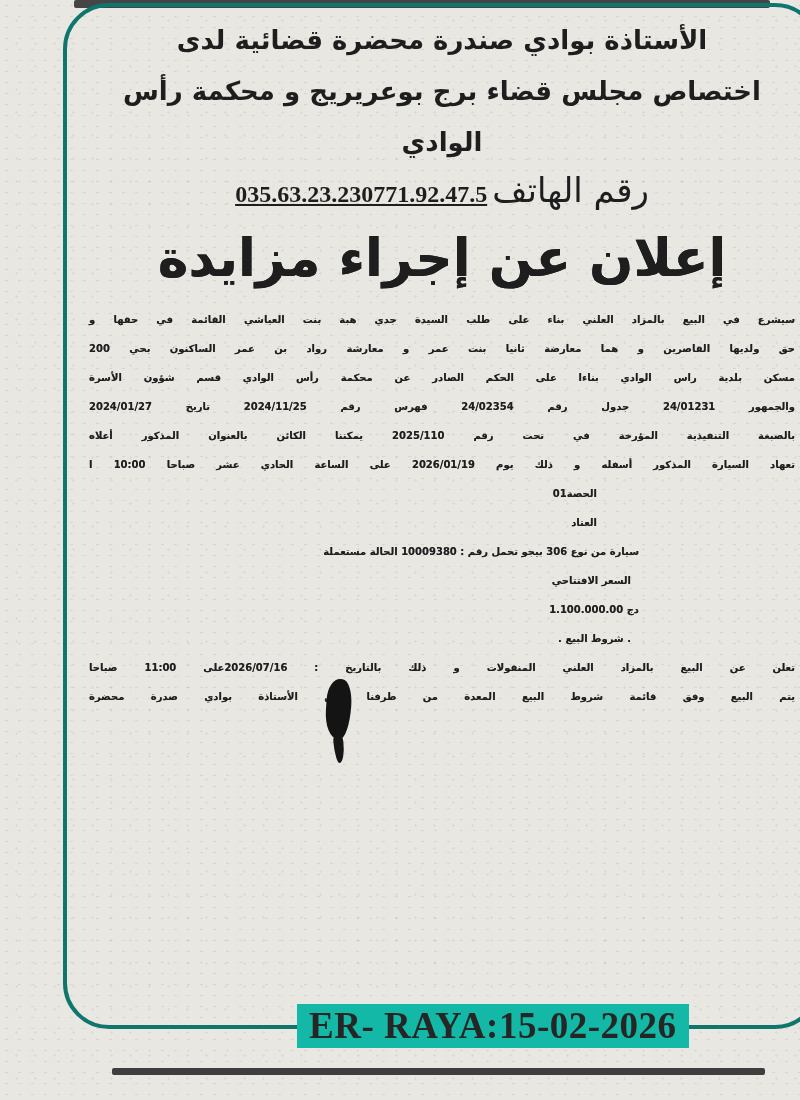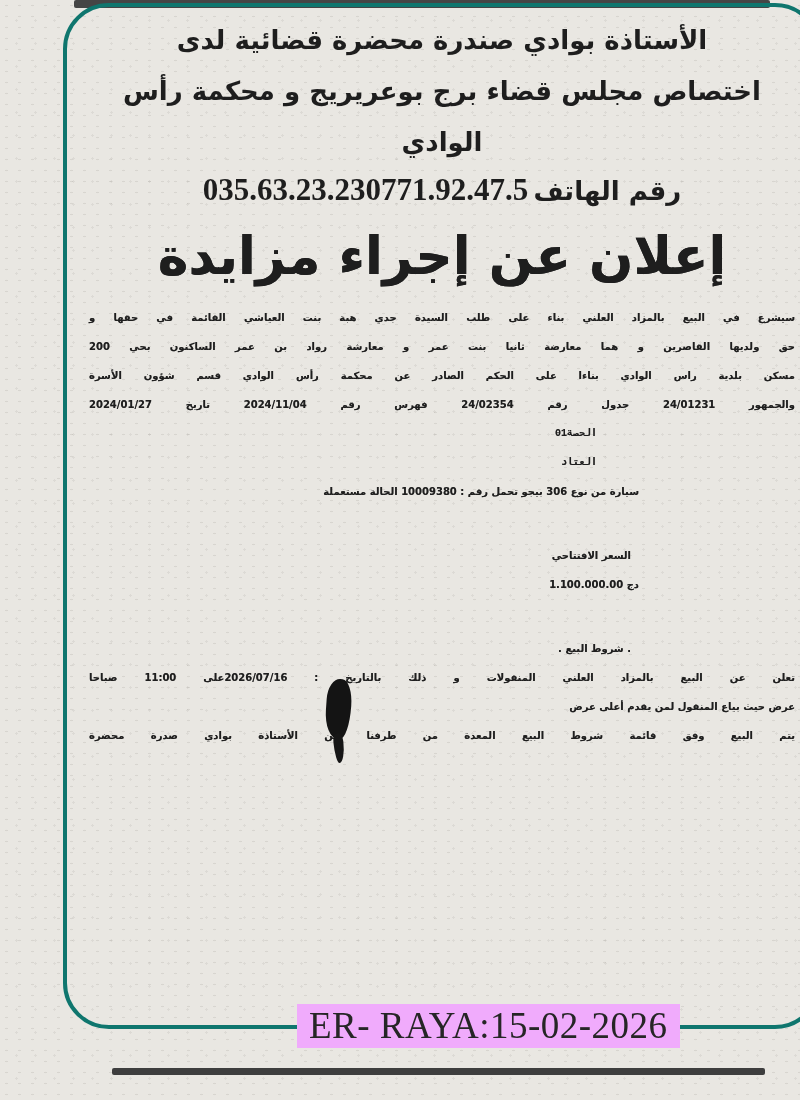--- a/index.html
+++ b/index.html
@@ -15,35 +15,35 @@
     color:#1e1e1e;
   }
   .top-band{position:absolute;left:74px;top:0;width:696px;height:8px;background:#454545;border-radius:2px;}
   .frame{
     position:absolute;left:63px;top:3px;width:758px;height:1026px;box-sizing:border-box;
     border:4px solid #0f766e;border-radius:46px;
   }
   .content{padding:8px 10px 0 10px;}
   .header-line{font-weight:bold;font-size:26px;line-height:51px;text-align:center;direction:rtl;}
   .phone-line{text-align:center;line-height:44px;direction:rtl;white-space:nowrap;}
-  .phone-label{font-weight:bold;font-size:26px;}
-  .phone-number{font-family:"Liberation Serif", serif;font-weight:bold;font-size:31px;}
+  .phone-label{font-weight:normal;font-size:34px;}
+  .phone-number{font-family:"Liberation Serif", serif;font-weight:bold;font-size:24px;text-decoration:underline;}
   .title{font-weight:bold;font-size:52px;line-height:78px;text-align:center;direction:rtl;
          text-shadow:0 0 .6px currentColor;}
   .body-block{padding:8px 12px 0 12px;}
   .bl{font-weight:bold;font-size:10px;line-height:29px;direction:rtl;text-shadow:0 0 .4px rgba(20,20,20,.55);}
   .j{text-align:justify;text-align-last:justify;}
   .r{text-align:right;}
-  .ind200{padding-right:198px;font-family:Liberation Mono, monospace;}
-  .ind165{padding-right:164px;margin-top:35px;}
+  .ind200{padding-right:198px;}
+  .ind165{padding-right:164px;}
   .ind160{padding-right:156px;}
   .masthead{
     position:absolute;left:297px;top:1004px;z-index:4;
-    background:#f0abfc;padding:0 12px;
-    font-family:"Liberation Serif", serif;font-weight:normal;font-size:37px;line-height:44px;
+    background:#14b8a6;padding:0 12px;
+    font-family:"Liberation Serif", serif;font-weight:bold;font-size:37px;line-height:44px;
     color:#262626;letter-spacing:.5px;white-space:nowrap;
   }
   .bottom-rule{position:absolute;left:112px;top:1068px;width:653px;height:7px;background:#3e3e3e;border-radius:2px;}
   .ink-blot{position:absolute;left:326px;top:679px;width:25px;height:60px;background:#141414;z-index:3;
             border-radius:54% 46% 40% 60% / 38% 48% 62% 52%;transform:rotate(4deg);}
   .ink-blot-tail{position:absolute;left:334px;top:733px;width:10px;height:30px;background:#161616;z-index:3;
             border-radius:45% 55% 60% 40% / 30% 30% 70% 70%;transform:rotate(-6deg);}
 </style>
 </head>
 <body>
@@ -63,29 +63,30 @@
       <span class="phone-label">رقم الهاتف</span>
       <span class="phone-number">035.63.23.230771.92.47.5</span>
     </div>
 
     <div class="title">إعلان عن إجراء مزايدة</div>
 
     <div id="body-lines" class="body-block">
         <div class="bl j">سيشرع في البيع بالمزاد العلني بناء على طلب السيدة جدي هبة بنت العياشي القائمة في حقها و</div>
         <div class="bl j">حق ولديها القاصرين و هما معارضة ثانيا بنت عمر و معارشة رواد بن عمر الساكنون بحي 200</div>
         <div class="bl j">مسكن بلدية راس الوادي بناءا على الحكم الصادر عن محكمة رأس الوادي قسم شؤون الأسرة</div>
-        <div class="bl j">والجمهور 24/01231 جدول رقم 24/02354 فهرس رقم 2024/11/04 تاريخ 2024/01/27</div>
+        <div class="bl j">والجمهور 24/01231 جدول رقم 24/02354 فهرس رقم 2024/11/25 تاريخ 2024/01/27</div>
+        <div class="bl j">بالصبغة التنفيذية المؤرخة في تحت رقم 2025/110 يمكننا الكائن بالعنوان المذكور أعلاه</div>
+        <div class="bl j">تعهاد السيارة المذكور أسفله و ذلك يوم 2026/01/19 على الساعة الحادي عشر صباحا 10:00 ا</div>
         <div class="bl r ind200">الحصة01</div>
         <div class="bl r ind200">العتاد</div>
         <div class="bl r ind160">سيارة من نوع 306 بيجو تحمل رقم : 10009380 الحالة مستعملة</div>
         <div class="bl r ind165">السعر الافتتاحي</div>
         <div class="bl r ind160">دج 1.100.000.00</div>
         <div class="bl r ind165">. شروط البيع .</div>
         <div class="bl j">تعلن عن البيع بالمزاد العلني المنقولات و ذلك بالتاريخ : 2026/07/16على 11:00 صباحا</div>
-        <div class="bl r">عرض حيث بياع المنقول لمن يقدم أعلى عرض</div>
         <div class="bl j">يتم البيع وفق قائمة شروط البيع المعدة من طرفنا عن الأستاذة بوادي صدرة محضرة</div>
       </div>
 
   </div>
 </div>
 
 <div class="ink-blot"></div>
 <div class="ink-blot-tail"></div>
 
 <div class="masthead">ER- RAYA:15-02-2026</div>

